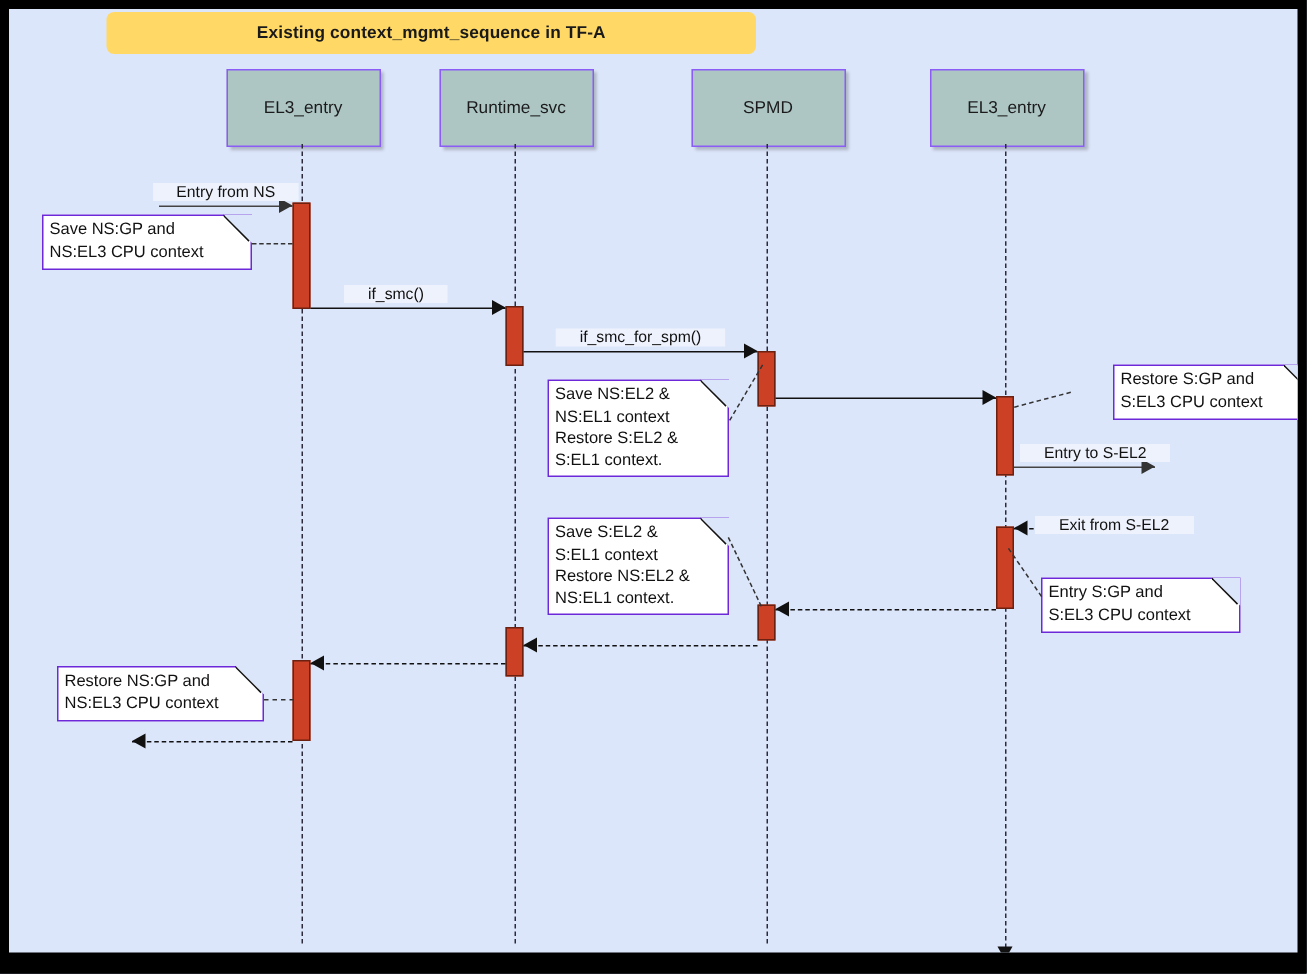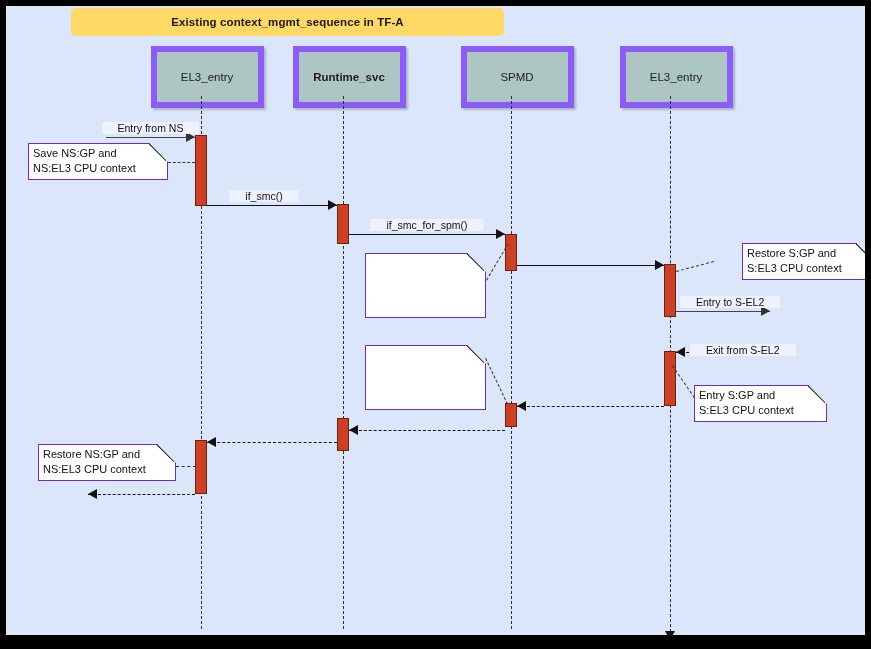--- a/index.html
+++ b/index.html
@@ -10,21 +10,21 @@
 
   #title-box{
     position:absolute;left:36px;top:2px;width:433px;height:28px;
     background:#ffd866;border-radius:5px;
     display:flex;align-items:center;justify-content:center;margin-left:29px;
   }
   #title-box span{font-size:11.5px;font-weight:bold;color:#1a1a1a;letter-spacing:.1px;}
 
   .lifeline-box{
     position:absolute;width:101px;height:50px;
-    background:#adc6c4;border:6px solid #8b5cf6;
+    background:#adc6c4;border:1px solid #8b5cf6;
     box-shadow:2px 2px 2px rgba(0,0,0,.22);
     display:flex;align-items:center;justify-content:center;
   }
   .lifeline-box span{font-size:11.5px;color:#1b1b1b;}
 
   .lifeline-line{
     position:absolute;width:0;border-left:1.5px dashed #2a2a3a;
   }
   .lifeline-arrowhead{
     position:absolute;width:0;height:0;
@@ -88,21 +88,21 @@
 
     <div id="title-box">
       <span>Existing context_mgmt_sequence in TF-A</span>
     </div>
 
     <div id="lifelines">
         <div class="lifeline-box" style="left: 144.5px; top: 40px;">
           <span>EL3_entry</span>
         </div>
         <div class="lifeline-line" style="left: 195px; top: 90px; height: 533px;"></div>
-        <div class="lifeline-box" style="left: 286.5px; top: 40px; font-weight: bold;">
+        <div class="lifeline-box" style="left: 286.5px; top: 40px;">
           <span>Runtime_svc</span>
         </div>
         <div class="lifeline-line" style="left: 337px; top: 90px; height: 533px;"></div>
         <div class="lifeline-box" style="left: 454.5px; top: 40px;">
           <span>SPMD</span>
         </div>
         <div class="lifeline-line" style="left: 505px; top: 90px; height: 533px;"></div>
         <div class="lifeline-box" style="left: 613.5px; top: 40px;">
           <span>EL3_entry</span>
         </div>
@@ -142,24 +142,30 @@
         <div class="msg-line dashed" style="left: 343px; top: 424px; width: 156px;"></div>
         <div class="arrow-left" style="top: 419px; left: 343px;"></div>
         <div class="msg-line dashed" style="left: 201px; top: 436px; width: 130px;"></div>
         <div class="arrow-left" style="top: 431px; left: 201px;"></div>
         <div class="msg-line dashed" style="left: 82px; top: 488px; width: 107px;"></div>
         <div class="arrow-left" style="top: 483px; left: 82px;"></div>
       </div>
     <div id="notes">
         <div class="note" style="left: 22px; top: 137px; width: 140px; height: 37px;"><div class="foldwrap"></div><span>Save NS:GP and
 NS:EL3 CPU context</span></div>
-        <div class="note" style="left: 359px; top: 247px; width: 121px; height: 65px;"><div class="foldwrap"></div></div>
+        <div class="note" style="left: 359px; top: 247px; width: 121px; height: 65px;"><div class="foldwrap"></div><span>Save NS:EL2 &amp;
+NS:EL1 context
+Restore S:EL2 &amp;
+S:EL1 context.</span></div>
         <div class="note" style="left: 736px; top: 237px; width: 133px; height: 37px;"><div class="foldwrap"></div><span>Restore S:GP and
 S:EL3 CPU context</span></div>
-        <div class="note" style="left: 359px; top: 339px; width: 121px; height: 65px;"><div class="foldwrap"></div></div>
+        <div class="note" style="left: 359px; top: 339px; width: 121px; height: 65px;"><div class="foldwrap"></div><span>Save S:EL2 &amp;
+S:EL1 context
+Restore NS:EL2 &amp;
+NS:EL1 context.</span></div>
         <div class="note" style="left: 688px; top: 379px; width: 133px; height: 37px;"><div class="foldwrap"></div><span>Entry S:GP and
 S:EL3 CPU context</span></div>
         <div class="note" style="left: 32px; top: 438px; width: 138px; height: 37px;"><div class="foldwrap"></div><span>Restore NS:GP and
 NS:EL3 CPU context</span></div>
         <div class="note-anchor" style="left: 162px; top: 156px; width: 27px; transform: rotate(0deg);"></div>
         <div class="note-anchor" style="left: 480px; top: 274px; width: 43.0465px; transform: rotate(-59.2645deg);"></div>
         <div class="note-anchor" style="left: 708px; top: 256px; width: 39.2938px; transform: rotate(165.256deg);"></div>
         <div class="note-anchor" style="left: 480px; top: 352px; width: 50.9902px; transform: rotate(64.44deg);"></div>
         <div class="note-anchor" style="left: 688px; top: 392px; width: 38.833px; transform: rotate(-124.509deg);"></div>
         <div class="note-anchor" style="left: 170px; top: 460px; width: 20px; transform: rotate(0deg);"></div>

